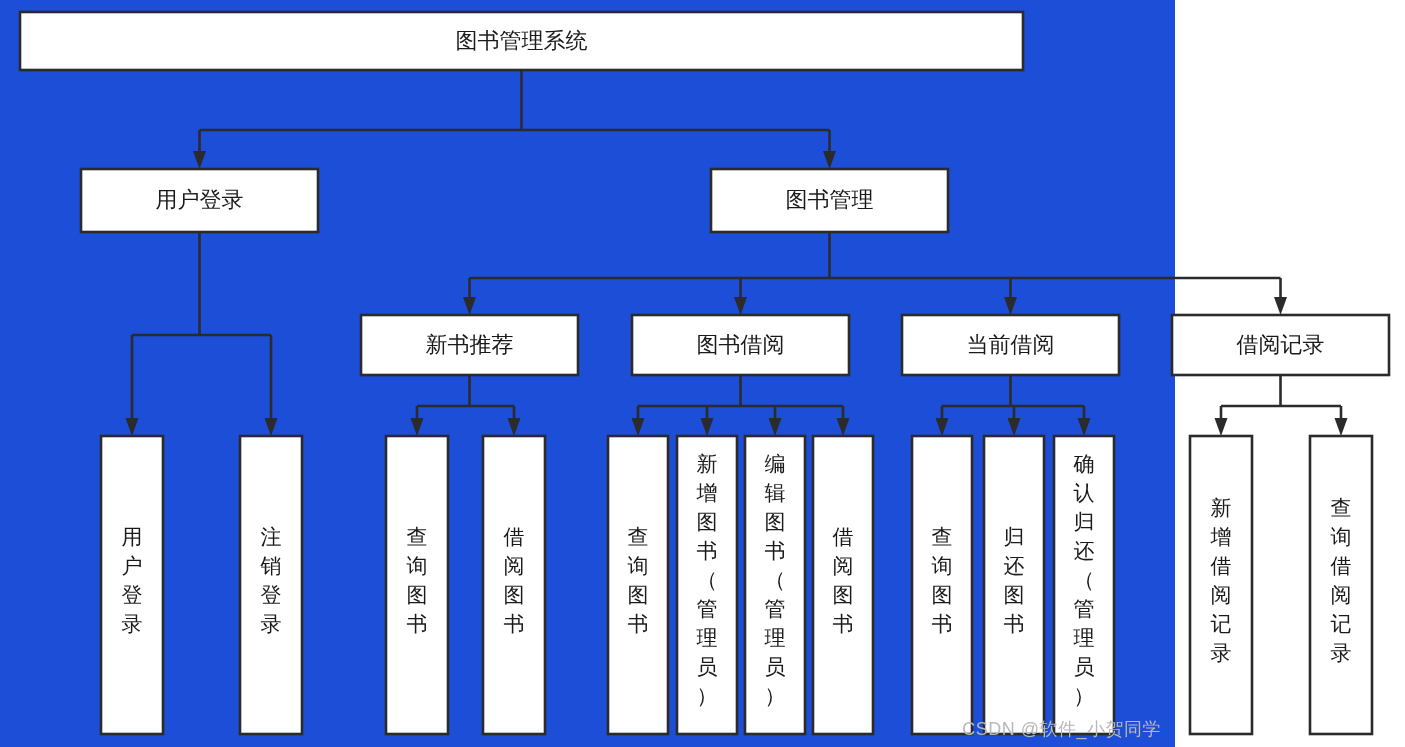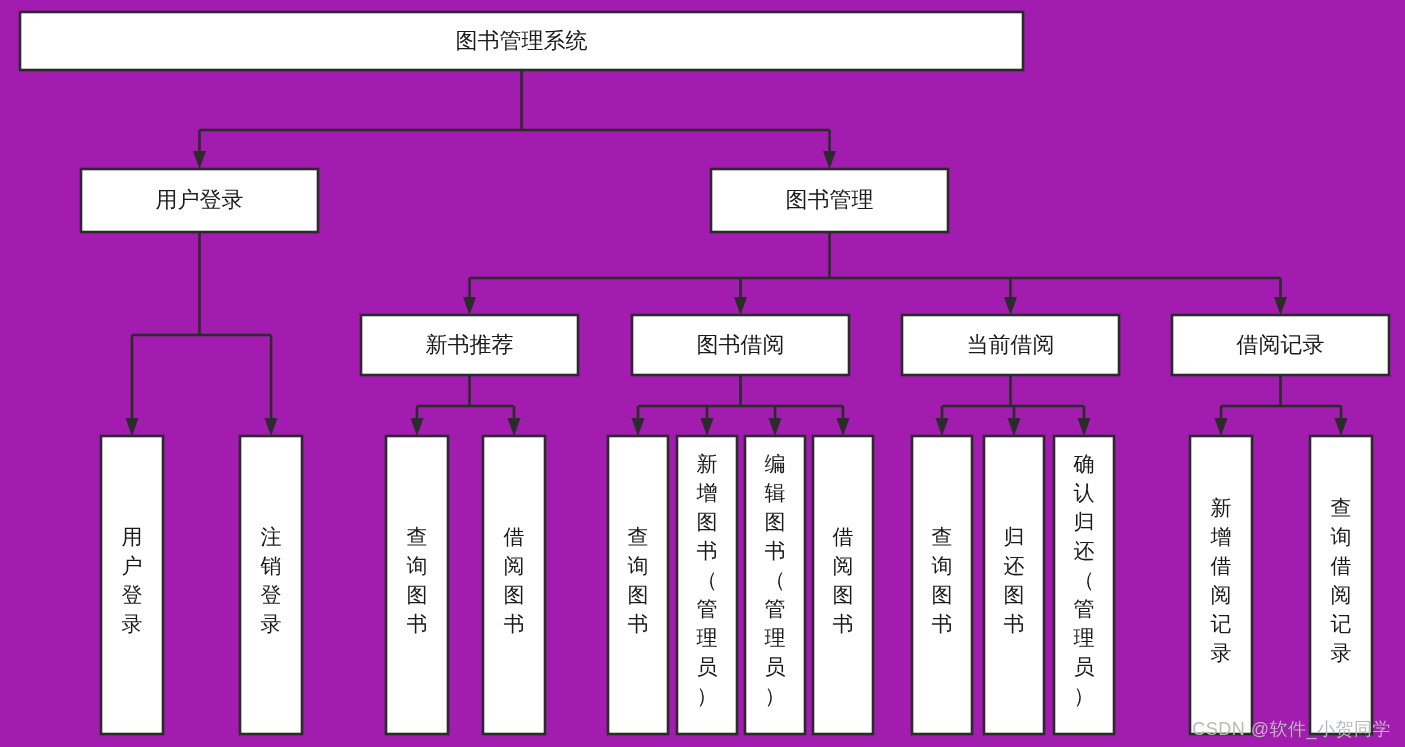--- a/index.html
+++ b/index.html
@@ -8,23 +8,23 @@
     background: #ffffff;
   }
   body {
     width: 1405px;
     height: 747px;
     font-family: "Liberation Sans", "DejaVu Sans", sans-serif;
     overflow: hidden;
   }
   #diagram-root {
     position: relative;
-    width: 1405px;
+    width: 1175px;
     height: 747px;
-    background: #a21caf;
+    background: #1d4ed8;
   }
   svg.diagram-canvas {
     position: absolute;
     left: 0;
     top: 0;
     width: 1405px;
     height: 747px;
     display: block;
   }
   .node-box {

